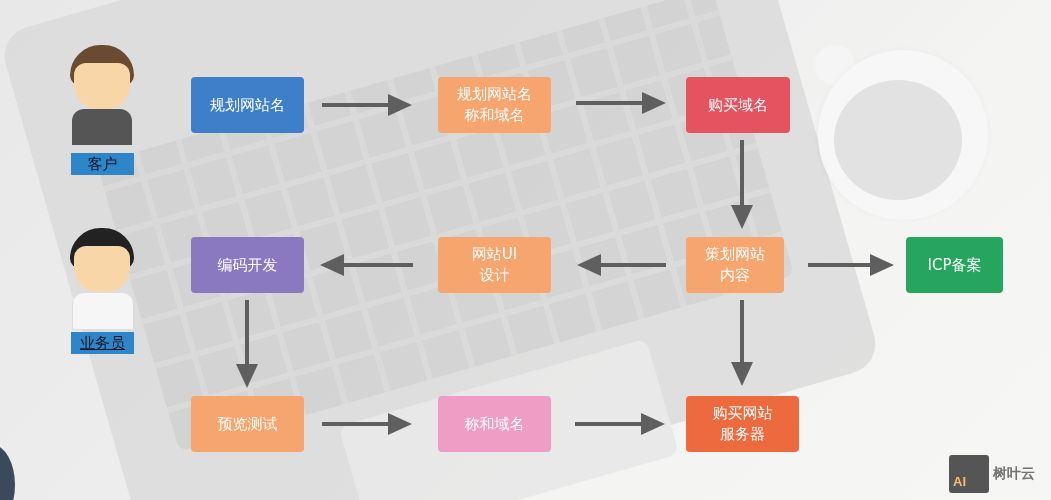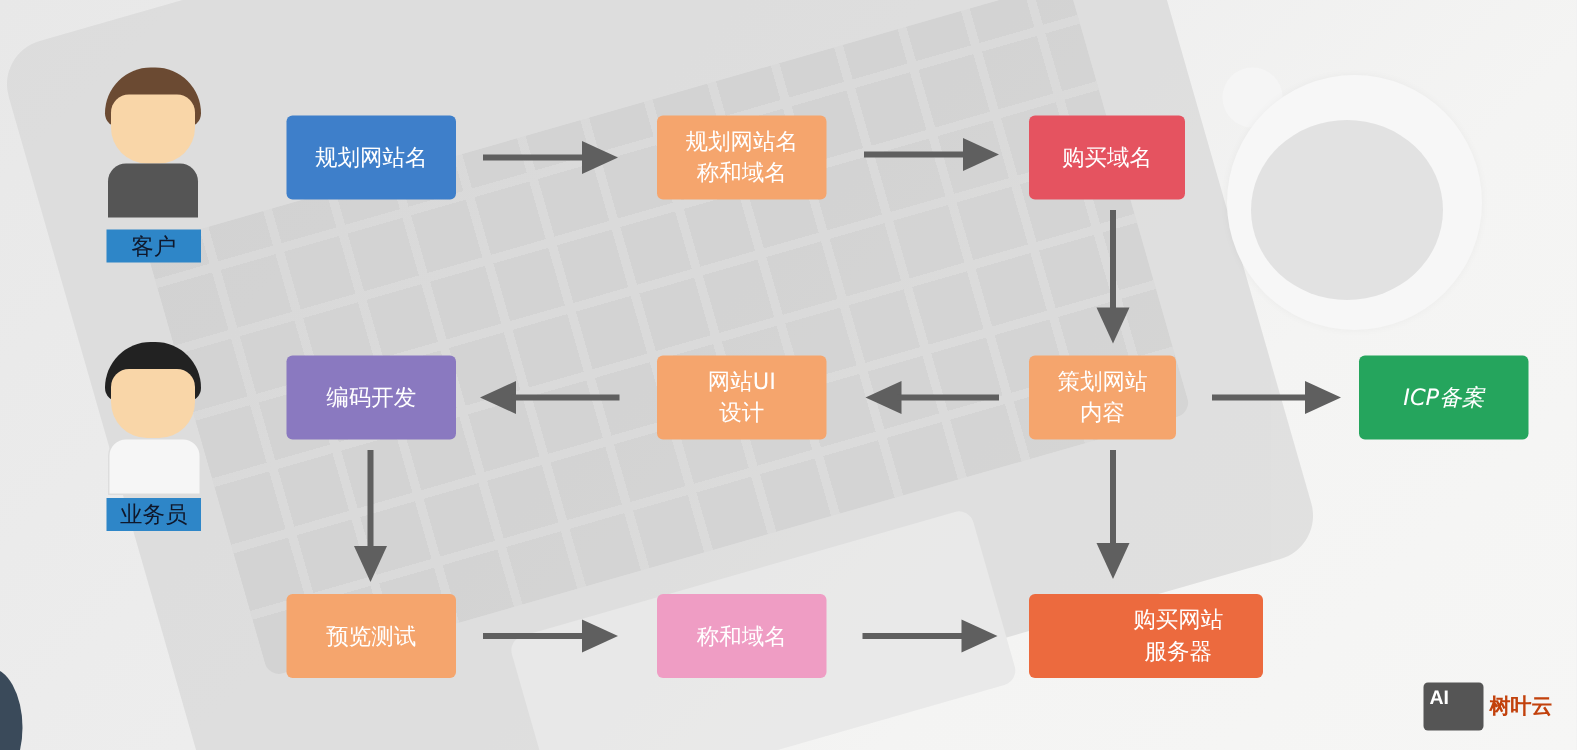--- a/index.html
+++ b/index.html
@@ -27,22 +27,22 @@
   .head.right{border-top:11px solid transparent;border-bottom:11px solid transparent;border-left:24px solid #5f5f5f;}
   .head.left{border-top:11px solid transparent;border-bottom:11px solid transparent;border-right:24px solid #5f5f5f;}
   .head.down{border-left:11px solid transparent;border-right:11px solid transparent;border-top:24px solid #5f5f5f;}
 
   .person{position:absolute;width:70px;}
   .person .hair{position:absolute;left:2px;top:0;width:64px;height:40px;border-radius:32px 32px 10px 10px;}
   .person .face{position:absolute;left:6px;top:18px;width:56px;height:46px;background:#f9d6a8;border-radius:12px 12px 24px 24px;}
   .person .body{position:absolute;left:4px;top:64px;width:60px;height:36px;border-radius:12px 12px 0 0;}
   .role-label{position:absolute;color:#0f172a;font-size:15px;text-align:center;line-height:22px;}
   .logo{position:absolute;left:949px;top:455px;display:flex;align-items:center;gap:4px;}
-  .logo-box{width:40px;height:32px;background:#555;border-radius:3px;color:#ffffff;font-weight:bold;font-size:13px;padding:2px 4px;box-sizing:border-box;font-family:"Liberation Sans",sans-serif;}
-  .logo-text{font-size:14px;color:#c2410c;font-weight:bold;}
+  .logo-box{width:40px;height:32px;background:#555;border-radius:3px;color:#fdba74;font-weight:bold;font-size:13px;padding:19px 4px;box-sizing:border-box;font-family:"Liberation Sans",sans-serif;}
+  .logo-text{font-size:14px;color:#737373;font-weight:bold;}
 </style>
 </head>
 <body>
 
 <div class="bg-laptop">
   <div class="kb"></div>
   <div class="pad"></div>
 </div>
 <div class="cup-handle"></div>
 <div class="cup"></div>
@@ -53,37 +53,37 @@
   <div class="face"></div>
   <div class="body" style="background:#555;"></div>
 </div>
 <div class="role-label" style="left:71px;top:153px;width:63px;background:#2e86c8;">客户</div>
 
 <div class="person" style="left:68px;top:228px;height:100px;">
   <div class="hair" style="background:#222;"></div>
   <div class="face"></div>
   <div class="body" style="background:#f6f6f6;border:1px solid #ddd;"></div>
 </div>
-<div class="role-label" style="left:71px;top:332px;width:63px;background:#2e86c8;">业务员</div>
+<div class="role-label" style="left:71px;top:332px;width:63px;background:#2e86c8;text-decoration:underline;">业务员</div>
 
 <div class="node" style="left:191px;top:77px;width:113px;height:56px;background:#3e7fca;">规划网站名</div>
 <div class="node" style="left:438px;top:77px;width:113px;height:56px;background:#f5a56d;">规划网站名
 称和域名</div>
 <div class="node" style="left:686px;top:77px;width:104px;height:56px;background:#e55360;">购买域名</div>
 
 <div class="node" style="left:191px;top:237px;width:113px;height:56px;background:#8a79c0;">编码开发</div>
 <div class="node" style="left:438px;top:237px;width:113px;height:56px;background:#f5a56d;">网站UI
 设计</div>
 <div class="node" style="left:686px;top:237px;width:98px;height:56px;background:#f5a56d;">策划网站
 内容</div>
-<div class="node" style="left:906px;top:237px;width:113px;height:56px;background:#25a55d;font-style:italic;">ICP备案</div>
+<div class="node" style="left:906px;top:237px;width:97px;height:56px;background:#25a55d;">ICP备案</div>
 
 <div class="node" style="left:191px;top:396px;width:113px;height:56px;background:#f5a56d;">预览测试</div>
 <div class="node" style="left:438px;top:396px;width:113px;height:56px;background:#ef9dc4;">称和域名</div>
-<div class="node" style="left:686px;top:396px;width:113px;height:56px;background:#ec6a3e;padding-left:43px;">购买网站
+<div class="node" style="left:686px;top:396px;width:113px;height:56px;background:#ec6a3e;">购买网站
 服务器</div>
 
 <div class="arrow h" style="left:322px;top:103px;width:70px;"></div>
 <div class="head right" style="left:388px;top:94px;"></div>
 <div class="arrow h" style="left:576px;top:101px;width:70px;"></div>
 <div class="head right" style="left:642px;top:92px;"></div>
 
 <div class="arrow v" style="left:740px;top:140px;height:68px;"></div>
 <div class="head down" style="left:731px;top:205px;"></div>
 

